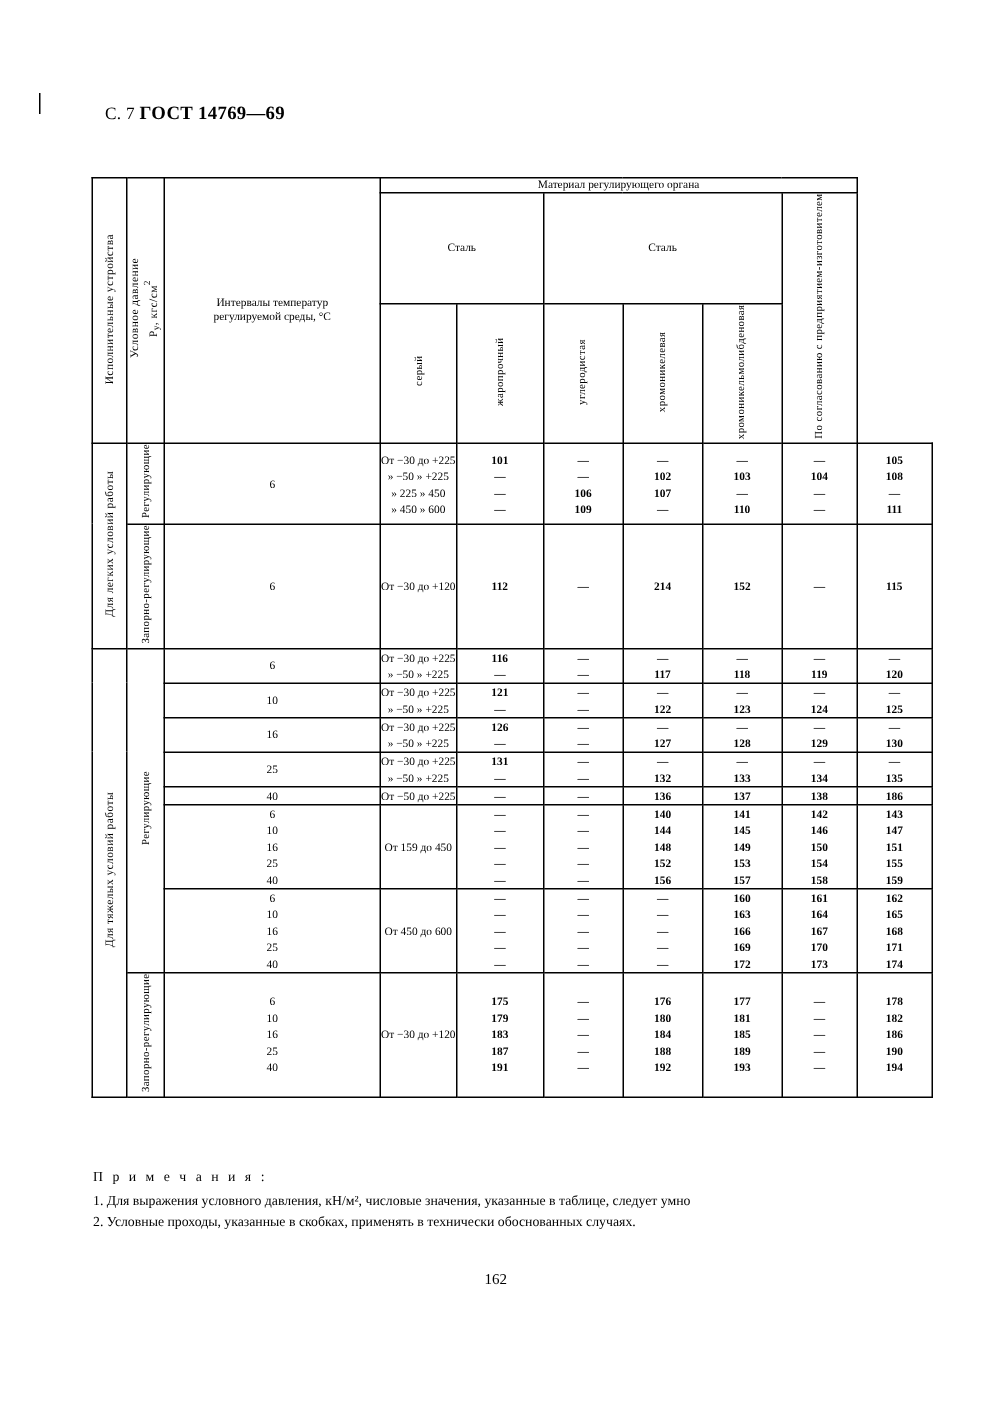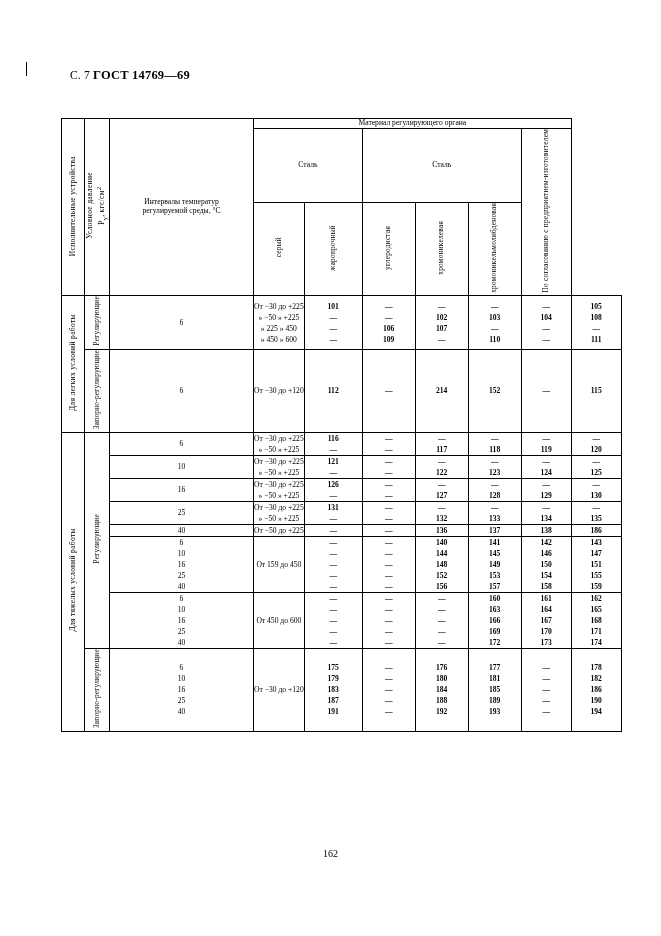--- a/index.html
+++ b/index.html
@@ -254,15 +254,20 @@
           <td class="numcol">175<br>179<br>183<br>187<br>191</td>
           <td class="numcol">—<br>—<br>—<br>—<br>—</td>
           <td class="numcol">176<br>180<br>184<br>188<br>192</td>
           <td class="numcol">177<br>181<br>185<br>189<br>193</td>
           <td class="numcol">—<br>—<br>—<br>—<br>—</td>
           <td class="numcol">178<br>182<br>186<br>190<br>194</td>
         </tr>
       </tbody>
   </table>
 
+  <div class="notes">
+    <div class="ntitle">П р и м е ч а н и я :</div>
+    <div>1. Для выражения условного давления, кН/м², числовые значения, указанные в таблице, следует умно</div>
+    <div>2. Условные проходы, указанные в скобках, применять в технически обоснованных случаях.</div>
+  </div>
 
   <div class="pagenum">162</div>
 </div>
 
 </body></html>

